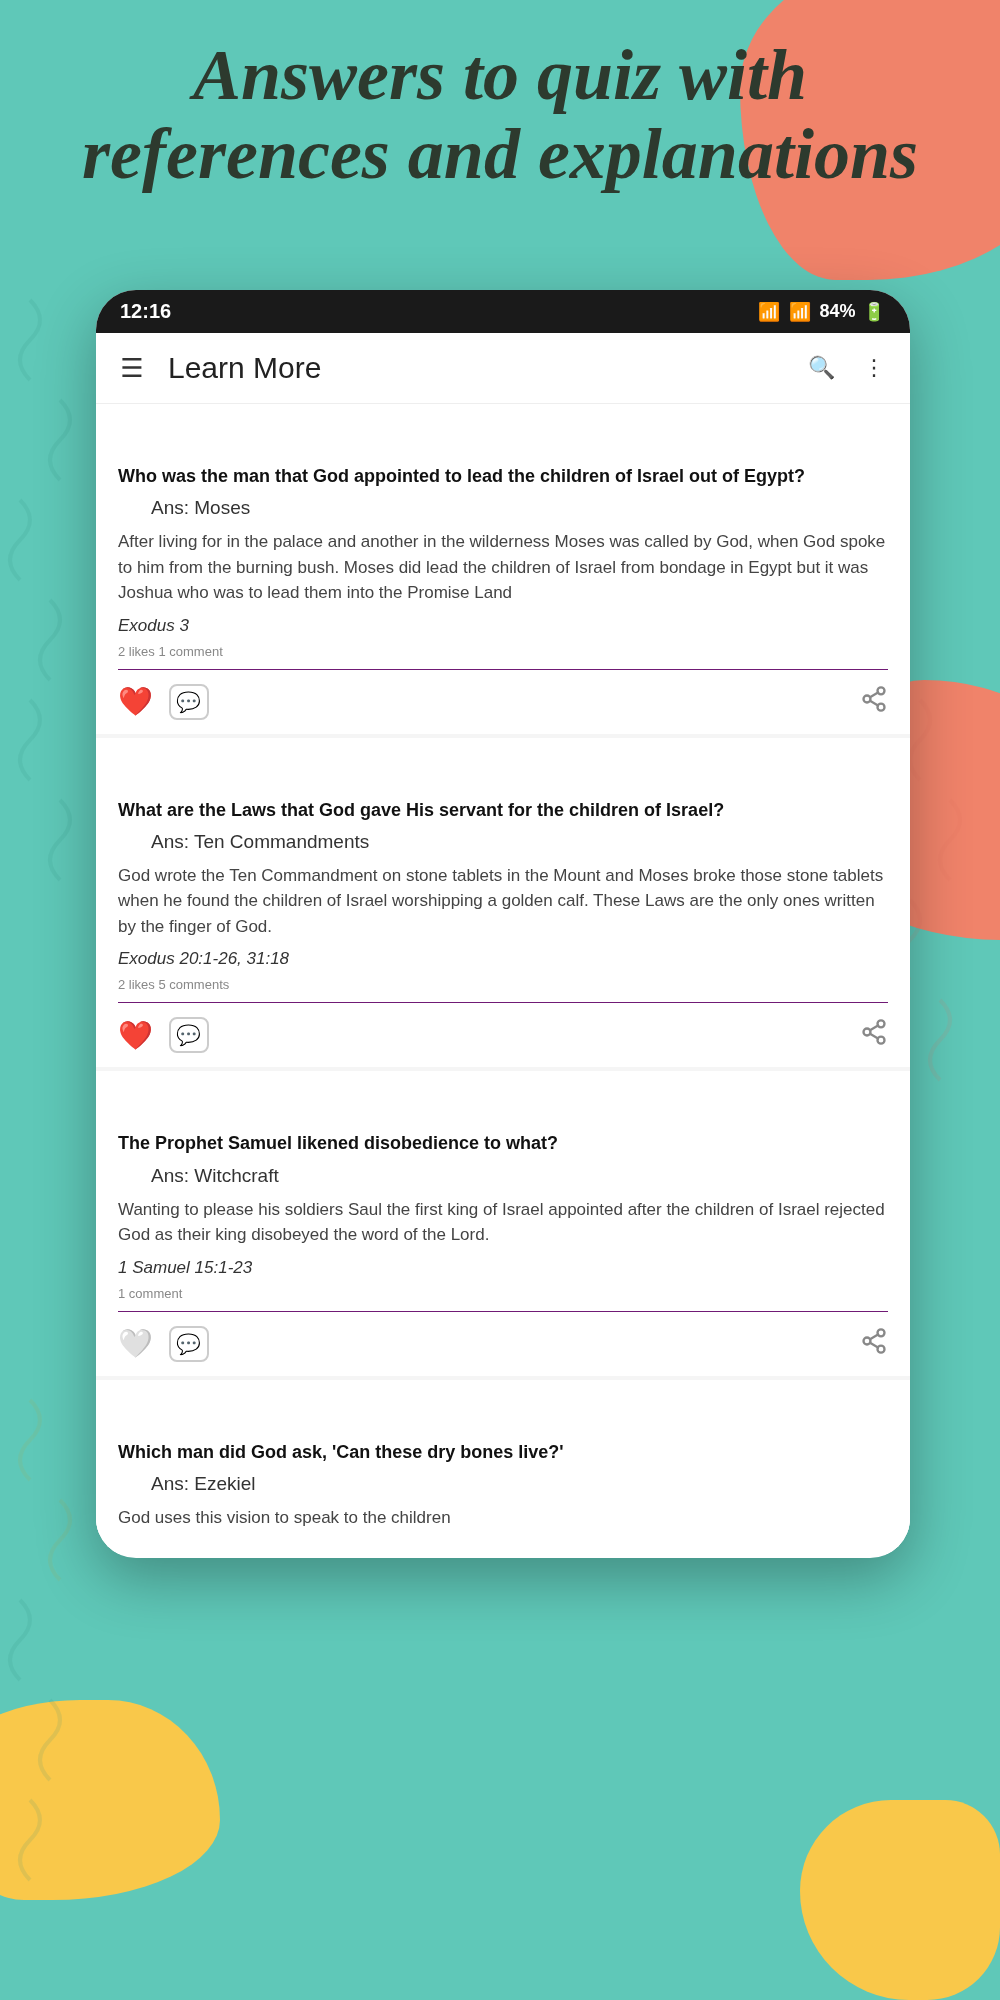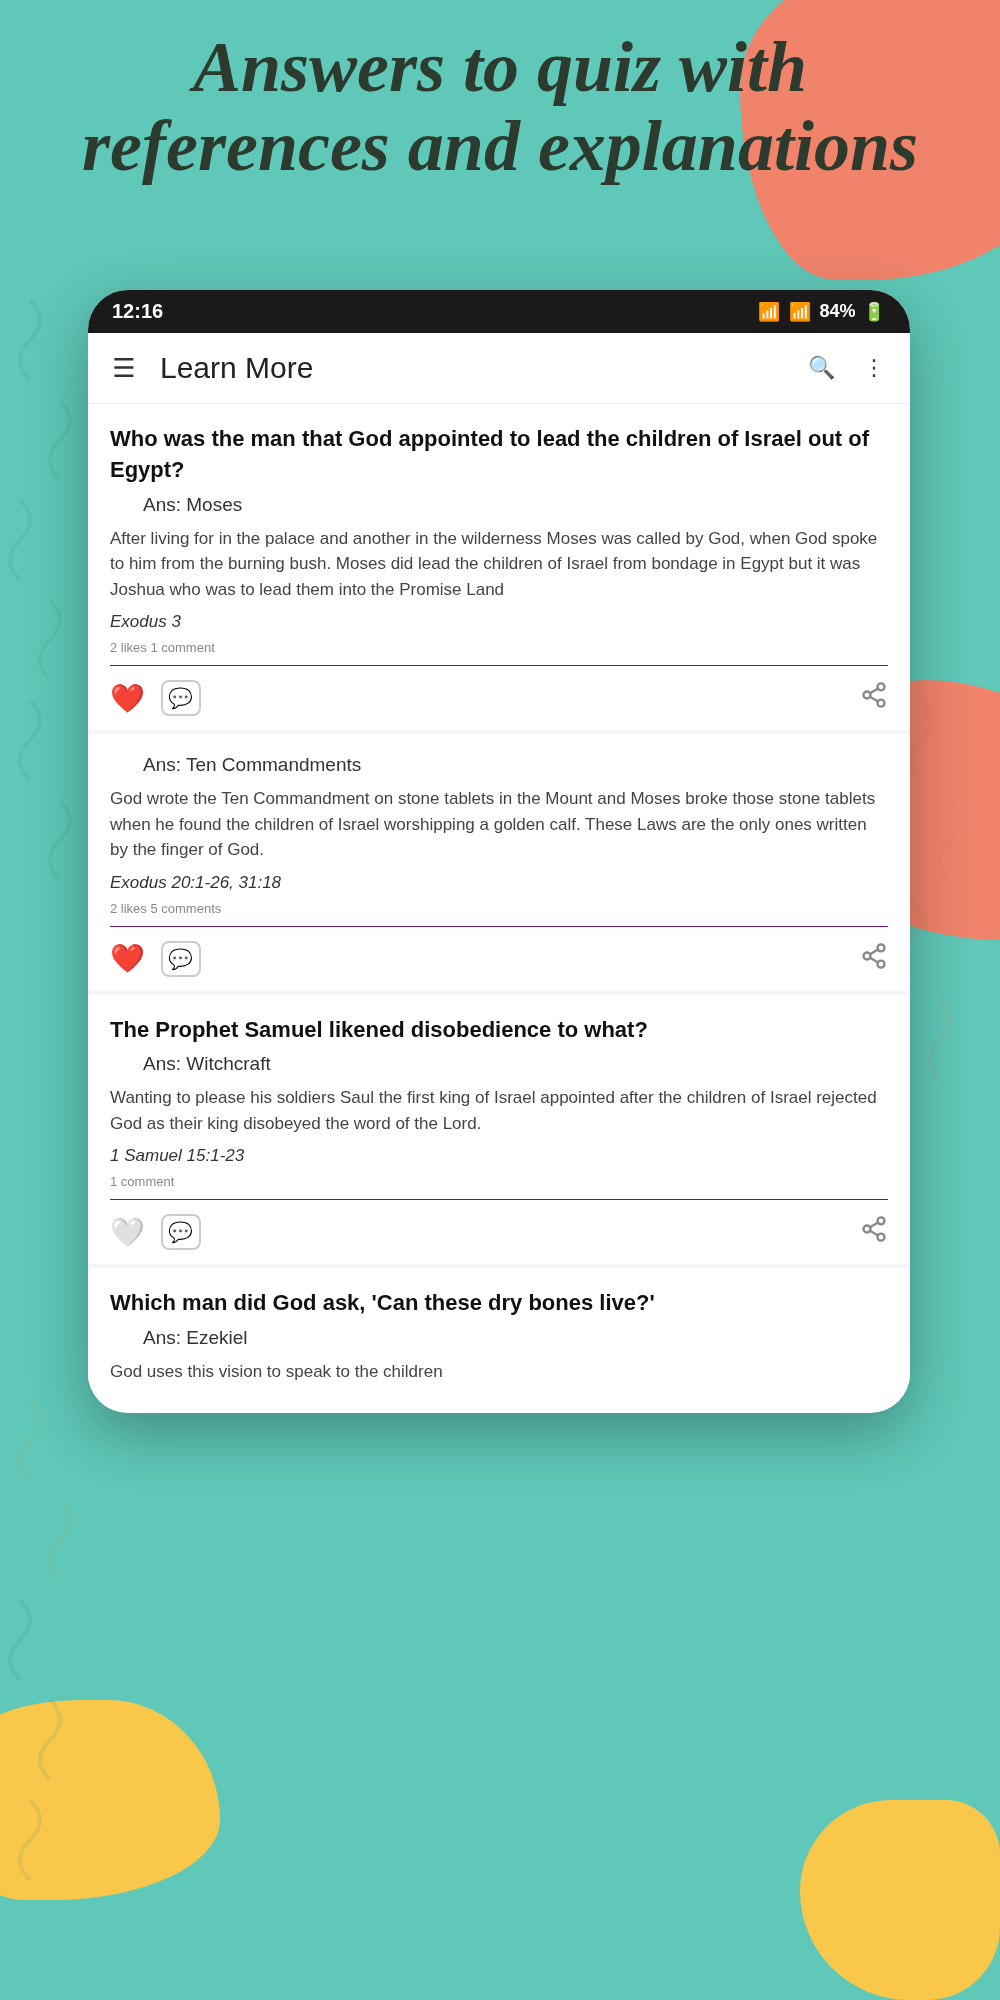--- a/index.html
+++ b/index.html
@@ -73,41 +73,41 @@
       top: 0; left: 0;
       width: 100%; height: 100%;
       z-index: 2;
       pointer-events: none;
       opacity: 0.25;
     }
 
     
     .header-text {
       position: absolute;
-      top: 28px;
+      top: 36px;
       left: 60px;
       right: 60px;
       z-index: 10;
       text-align: center;
     }
 
     .header-text h1 {
       font-size: 72px;
       font-weight: 900;
       color: #2d3a2e;
       line-height: 1.1;
       font-style: italic;
       font-family: 'Georgia', serif;
     }
 
     
     .phone-wrapper {
       position: absolute;
       top: 290px;
-      left: 88px;
+      left: 96px;
       right: 90px;
       z-index: 20;
     }
 
     .phone {
       background: #fff;
       border-radius: 40px;
       overflow: hidden;
       box-shadow: 0 20px 60px rgba(0,0,0,0.3);
     }
@@ -169,25 +169,26 @@
       background: #f5f5f5;
     }
 
     .card {
       background: #fff;
       margin-bottom: 4px;
       padding: 20px 22px 14px;
     }
 
     .card-question {
-      font-size: 22px;
+      font-size: 18px;
       font-weight: bold;
       color: #111;
       line-height: 1.4;
       margin-bottom: 8px;
+      margin-top: 40px;
     }
 
     .card-answer {
       font-size: 19px;
       color: #333;
       margin-bottom: 10px;
       margin-left: 33px;
     }
 
     .card-explanation {
@@ -345,20 +346,21 @@
                 <circle cx="6" cy="12" r="3"></circle>
                 <circle cx="18" cy="19" r="3"></circle>
               <line x1="8.59" y1="13.51" x2="15.42" y2="17.49"></line>
                 <line x1="15.41" y1="6.51" x2="8.59" y2="10.49"></line>
             </svg>
           </div>
         </div>
       </div>
 
       <div class="card">
+        <div class="card-question">What are the Laws that God gave His servant for the children of Israel?</div>
         <div class="card-answer">Ans: Ten Commandments</div>
         <div class="card-explanation">God wrote the Ten Commandment on stone tablets in the Mount and Moses broke those stone tablets when he found the children of Israel worshipping a golden calf. These Laws are the only ones written by the finger of God.</div>
         <div class="card-reference">Exodus 20:1-26, 31:18</div>
         <div class="card-meta">2 likes  5 comments</div>
         <div class="card-actions">
           <div class="card-actions-left">
             <span class="heart-icon filled">❤️</span>
             <div class="comment-btn">
               <span>💬</span>
             </div>

